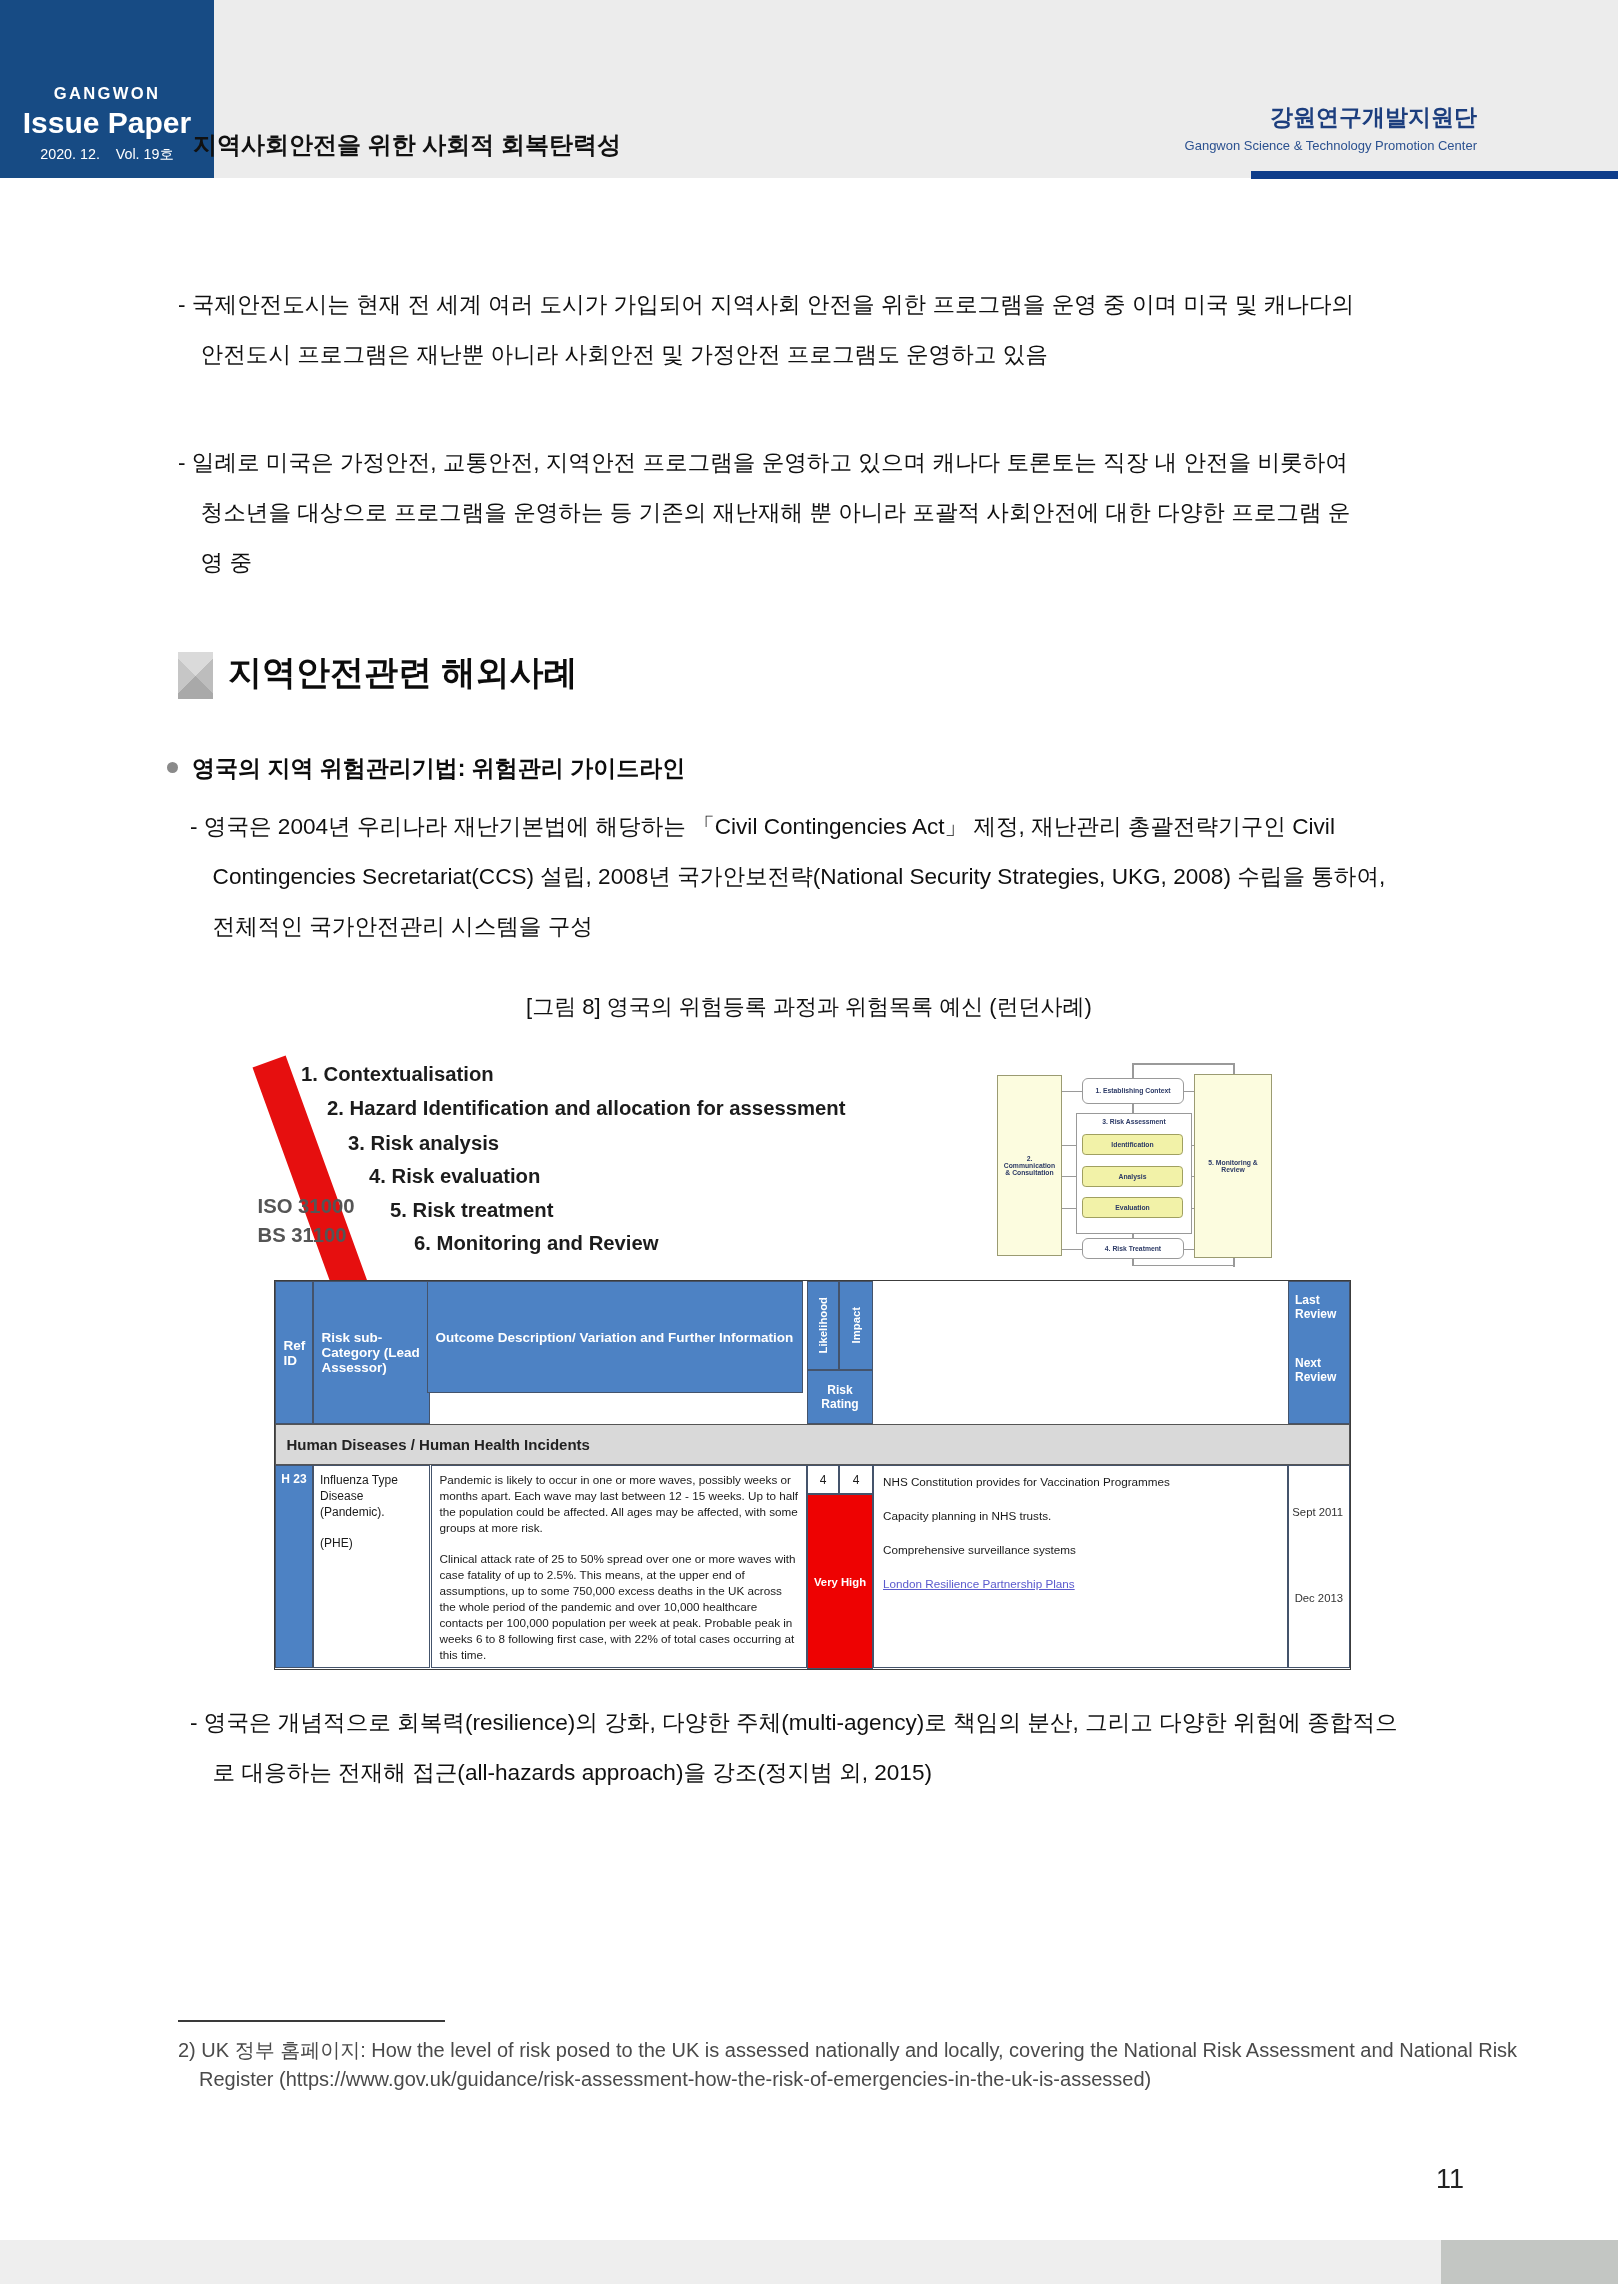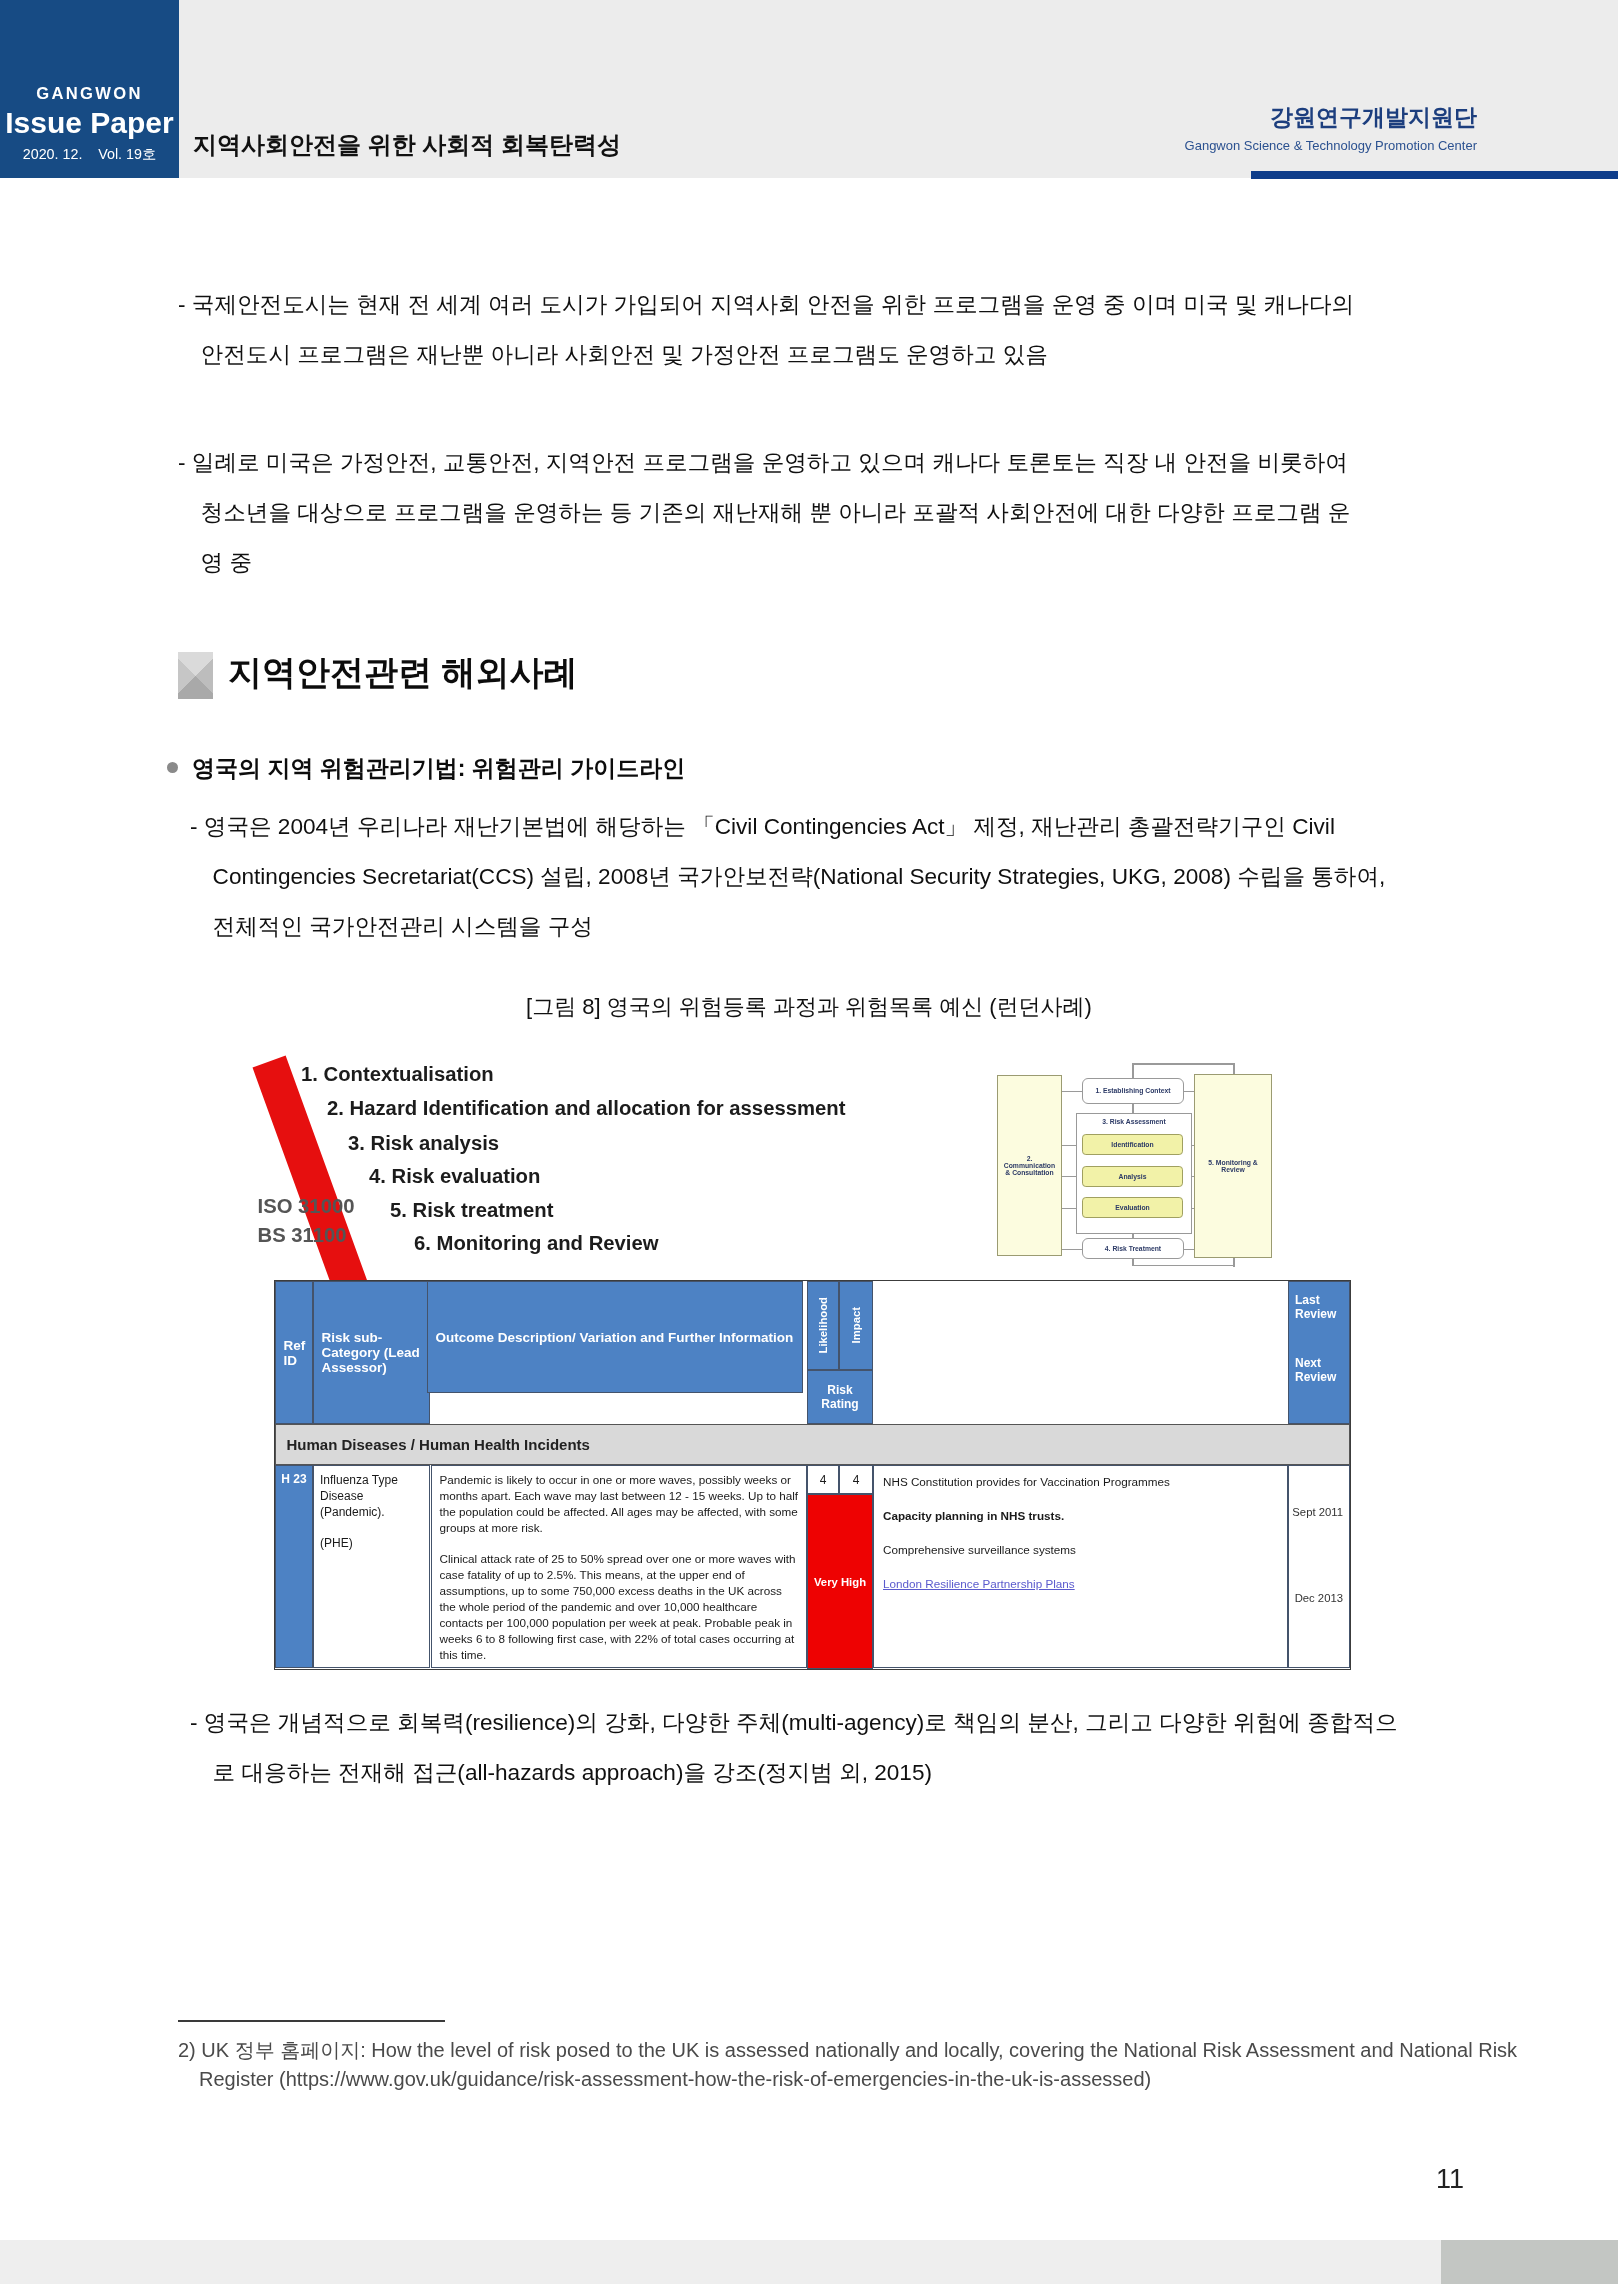--- a/index.html
+++ b/index.html
@@ -2,21 +2,21 @@
 <html style="font-size:12px"><head>
 <meta charset="utf-8">
 <style>
   html,body{margin:0;padding:0;background:#fff;}
   .page{position:relative;width:1618px;height:2284px;background:#ffffff;overflow:hidden;
         font-family:"Liberation Sans","DejaVu Sans",sans-serif;color:#101010;}
   .abs{position:absolute;}
 
   
   .header{position:absolute;left:0;top:0;width:1618px;height:178px;background:#ececec;}
-  .brandbox{position:absolute;left:0;top:0;width:179px;height:178px;background:#174b84;color:#fff;
+  .brandbox{position:absolute;left:0;top:0;width:214px;height:178px;background:#174b84;color:#fff;
             text-align:center;box-sizing:border-box;padding-top:84px;}
   .brand-top{font-size:16.6px;font-weight:bold;letter-spacing:2.3px;}
   .brand-main{font-size:30px;font-weight:bold;margin-top:1.5px;line-height:33px;}
   .brand-sub{font-size:14.3px;margin-top:6px;white-space:pre;}
   .doc-title{position:absolute;left:193px;top:129px;font-size:24px;font-weight:bold;color:#111;}
   .orgblock{position:absolute;right:141px;top:102px;text-align:right;}
   .org-name{font-size:23px;font-weight:bold;color:#1c3e7e;}
   .org-en{font-size:13px;color:#2b5190;margin-top:4.5px;}
   .hdr-bar{position:absolute;left:1251px;top:171px;width:367px;height:7.5px;background:#0e3d8a;}
 
@@ -192,21 +192,21 @@
       </div>
       <div class="cell dc" style="left:156px;top:184px;width:376px;height:203px;padding:6px 7.5px;">
         <p>Pandemic is likely to occur in one or more waves, possibly weeks or months apart. Each wave may last between 12 - 15 weeks. Up to half the population could be affected. All ages may be affected, with some groups at more risk.</p>
         <p>Clinical attack rate of 25 to 50% spread over one or more waves with case fatality of up to 2.5%. This means, at the upper end of assumptions, up to some 750,000 excess deaths in the UK across the whole period of the pandemic and over 10,000 healthcare contacts per 100,000 population per week at peak. Probable peak in weeks 6 to 8 following first case, with 22% of total cases occurring at this time.</p>
       </div>
       <div class="cell dc num4" style="left:532px;top:184px;width:32px;height:29px;">4</div>
       <div class="cell dc num4" style="left:564px;top:184px;width:34px;height:29px;">4</div>
       <div class="cell ratingcell" style="left:532px;top:213px;width:66px;height:175px;">Very High</div>
       <div class="cell dc" style="left:598px;top:184px;width:415px;height:203px;padding:7.5px 9px;">
         <p style="margin-bottom:18px;">NHS Constitution provides for Vaccination Programmes</p>
-        <p style="margin-bottom:18px;font-weight:bold;">Capacity planning in NHS trusts.</p>
+        <p style="margin-bottom:18px;">Capacity planning in NHS trusts.</p>
         <p style="margin-bottom:18px;">Comprehensive surveillance systems</p>
         <p class="ctl-link">London Resilience Partnership Plans</p>
       </div>
       <div class="cell dc" style="left:1013px;top:184px;width:62px;height:203px;">
         <div class="review" style="top:38px;">Sept 2011</div>
         <div class="review" style="top:124px;">Dec 2013</div>
       </div>
     </div>
   </div>
 

